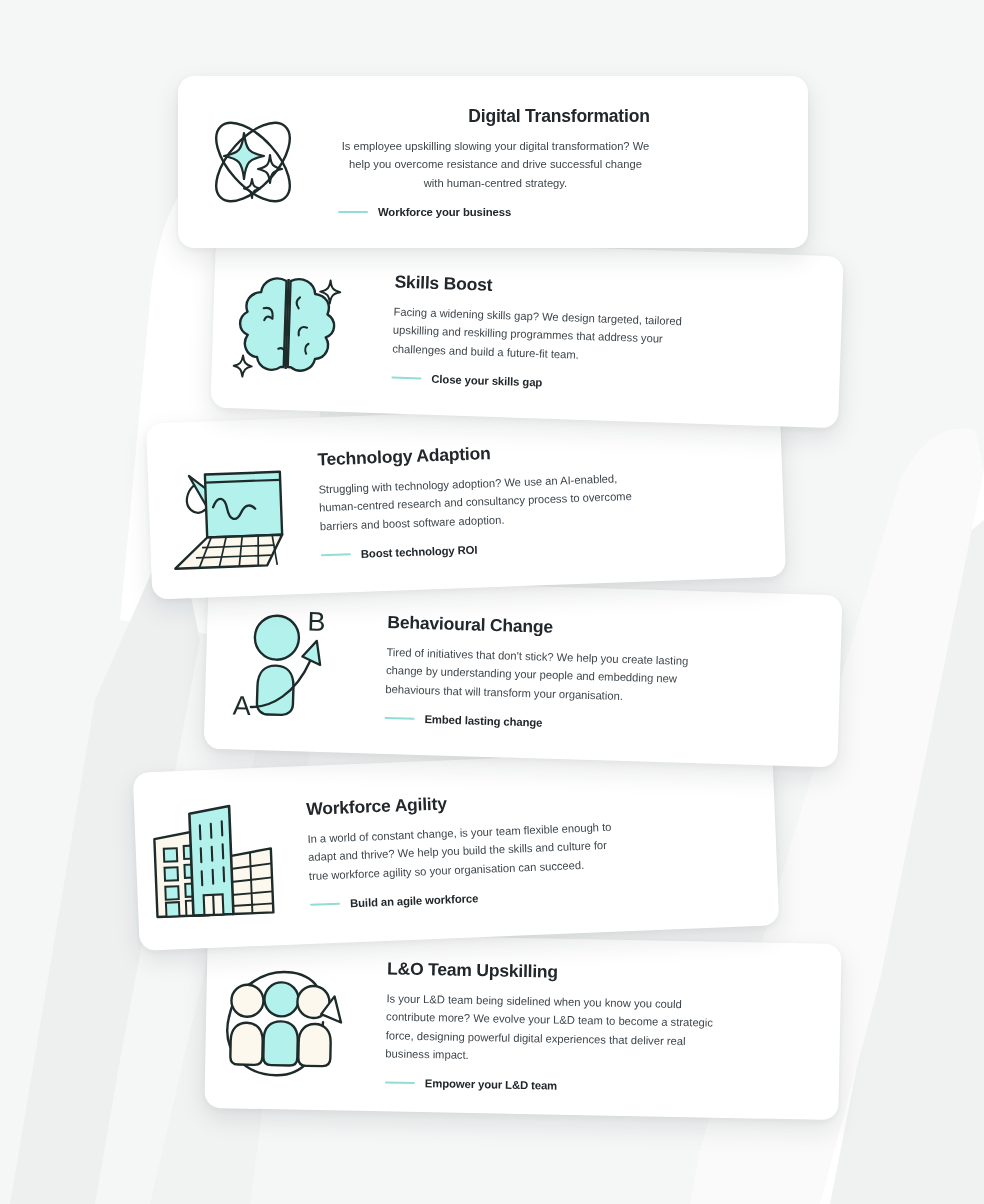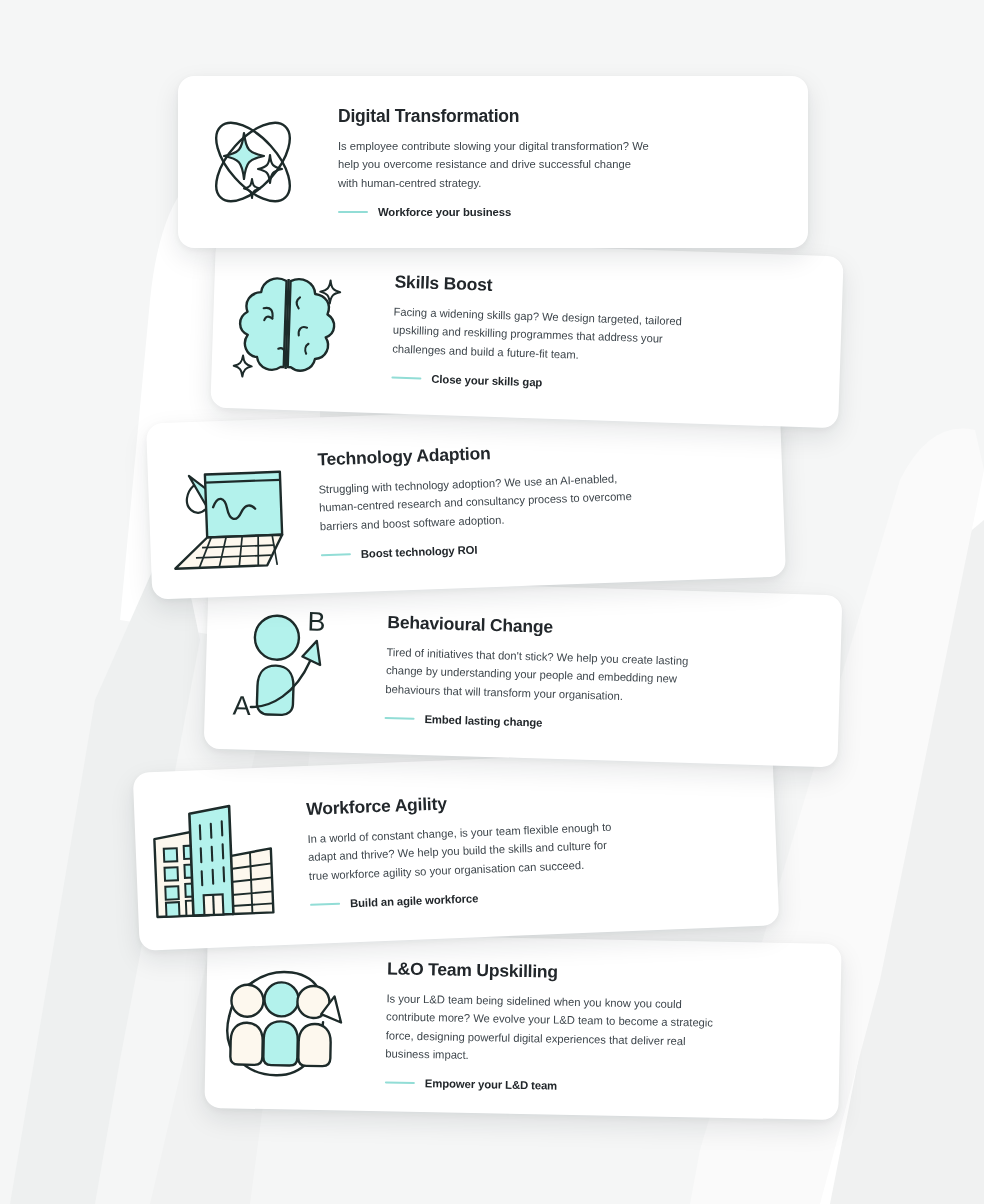--- a/index.html
+++ b/index.html
@@ -38,21 +38,21 @@
     max-width:315px;
   }
   .card-cta{
     display:flex;align-items:center;gap:10px;margin-top:14px;
     cursor:pointer;width:max-content;
   }
   .cta-rule{display:block;width:30px;height:2px;background:#92ddd6;border-radius:2px;}
   .cta-text{font-size:11.3px;font-weight:bold;color:#22272b;letter-spacing:-.1px;}
 
   
-  #card-1{left:178px;top:76px;width:630px;height:172px;transform:rotate(0deg);z-index:6;}
+  #card-1{left:178px;top:76px;width:630px;height:172px;transform:rotate(0deg);z-index:6;text-align:center;}
   #card-2{left:213px;top:246px;width:628px;height:172px;transform:rotate(1.9deg);z-index:5;}
   #card-3{left:149px;top:412px;width:634px;height:176px;transform:rotate(-2.1deg);z-index:4;}
   #card-4{left:206px;top:586px;width:634px;height:172px;transform:rotate(1.7deg);z-index:3;}
   #card-5{left:136px;top:760px;width:640px;height:178px;transform:rotate(-2.3deg);z-index:2;}
   #card-6{left:206px;top:938px;width:634px;height:176px;transform:rotate(1.1deg);z-index:1;}
 
   #card-1 .card-body{padding-left:10px;}
   #card-2 .card-body{padding-left:30px;}
   #card-3 .card-body{padding-left:20px;}
   #card-4 .card-body{padding-left:30px;}
@@ -85,21 +85,21 @@
           <ellipse cx="59" cy="59" rx="24" ry="48" transform="rotate(42 59 59)"></ellipse>
           <ellipse cx="59" cy="59" rx="24" ry="48" transform="rotate(-42 59 59)"></ellipse>
         </g>
         <path d="M50 30 C52 47 55 50 70 53 C55 56 52 59 50 76 C48 59 45 56 30 53 C45 50 48 47 50 30 Z" fill="#b3f2ec" stroke="#1d2b2a" stroke-width="2.2" stroke-linejoin="round"></path>
         <path d="M76 52 C77 62 79 64 88 66 C79 68 77 70 76 80 C75 70 73 68 64 66 C73 64 75 62 76 52 Z" fill="none" stroke="#1d2b2a" stroke-width="2.2" stroke-linejoin="round"></path>
         <path d="M58 76 C59 83 60 84 66 85.5 C60 87 59 88 58 95 C57 88 56 87 50 85.5 C56 84 57 83 58 76 Z" fill="none" stroke="#1d2b2a" stroke-width="2" stroke-linejoin="round"></path>
       </svg>
     </div>
     <div class="card-body">
       <h3 class="card-title">Digital Transformation</h3>
-      <p class="card-desc">Is employee contribute slowing your digital transformation? We help you overcome resistance and drive successful change with human-centred strategy.</p>
+      <p class="card-desc">Is employee upskilling slowing your digital transformation? We help you overcome resistance and drive successful change with human-centred strategy.</p>
       <div class="card-cta">
         <span class="cta-rule"></span>
         <span class="cta-text">Workforce your business</span>
       </div>
     </div>
   </div>
 
   <div class="card" id="card-2">
     <div class="card-icon">
       <svg width="118" height="122" viewBox="0 0 118 122">

